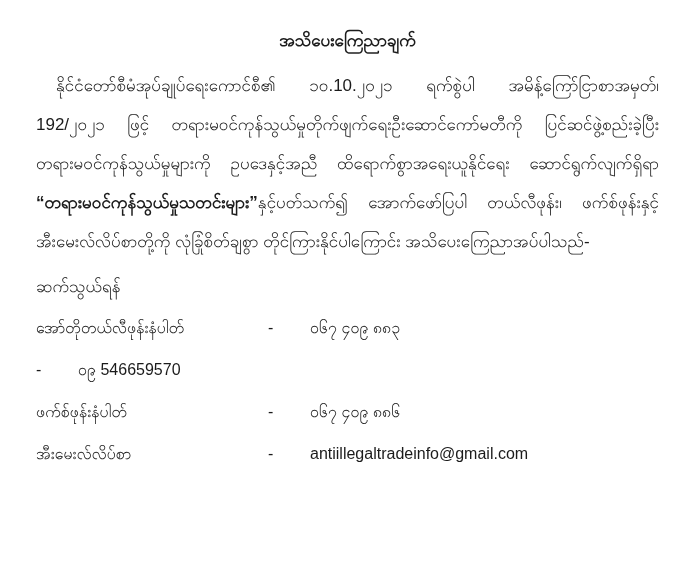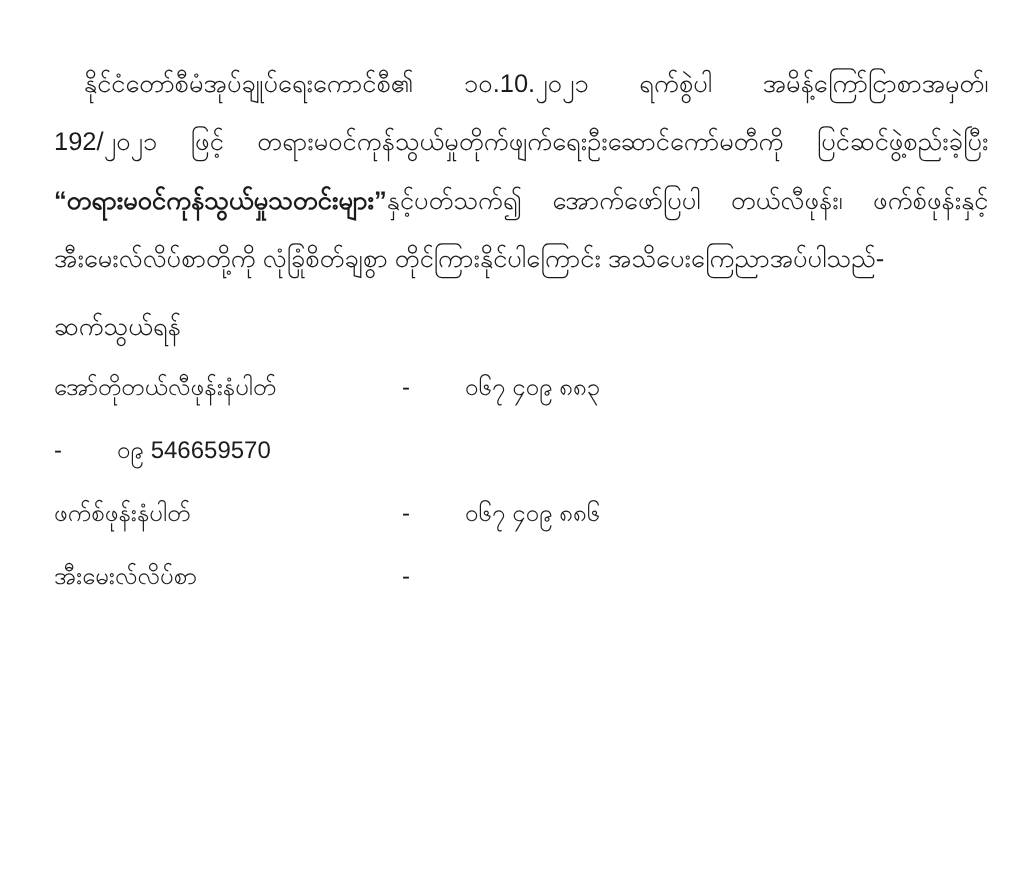--- a/index.html
+++ b/index.html
@@ -67,24 +67,26 @@
   }
   .contact-value {
     flex: 1;
   }
 </style>
 </head>
 <body>
 
 <div class="page">
 
+  <h1 class="doc-title">အသိပေးကြေညာချက်</h1>
 
   <div class="para">
     <div class="pline indent just">နိုင်ငံတော်စီမံအုပ်ချုပ်ရေးကောင်စီ၏ ၁၀.10.၂၀၂၁ ရက်စွဲပါ အမိန့်ကြော်ငြာစာအမှတ်၊</div>
     <div class="pline just">192/၂၀၂၁ ဖြင့် တရားမဝင်ကုန်သွယ်မှုတိုက်ဖျက်ရေးဦးဆောင်ကော်မတီကို ပြင်ဆင်ဖွဲ့စည်းခဲ့ပြီး</div>
+    <div class="pline just">တရားမဝင်ကုန်သွယ်မှုများကို ဥပဒေနှင့်အညီ ထိရောက်စွာအရေးယူနိုင်ရေး ဆောင်ရွက်လျက်ရှိရာ</div>
     <div class="pline just"><span class="bold">“တရားမဝင်ကုန်သွယ်မှုသတင်းများ”</span><span>နှင့်ပတ်သက်၍ အောက်ဖော်ပြပါ တယ်လီဖုန်း၊ ဖက်စ်ဖုန်းနှင့်</span></div>
     <div class="pline">အီးမေးလ်လိပ်စာတို့ကို လုံခြုံစိတ်ချစွာ တိုင်ကြားနိုင်ပါကြောင်း အသိပေးကြေညာအပ်ပါသည်-</div>
   </div>
 
   <h2 class="contact-heading">ဆက်သွယ်ရန်</h2>
 
   <div class="contact-list">
 
     <div class="contact-row">
       <span class="contact-label">အော်တိုတယ်လီဖုန်းနံပါတ်</span>
@@ -99,17 +101,18 @@
 
     <div class="contact-row">
       <span class="contact-label">ဖက်စ်ဖုန်းနံပါတ်</span>
       <span class="contact-sep">-</span>
       <span class="contact-value">၀၆၇ ၄၀၉ ၈၈၆</span>
     </div>
 
     <div class="contact-row">
       <span class="contact-label">အီးမေးလ်လိပ်စာ</span>
       <span class="contact-sep">-</span>
+      <span class="contact-value">antiillegaltradeinfo@gmail.com</span>
     </div>
 
   </div>
 
 </div>
 
 </body></html>

